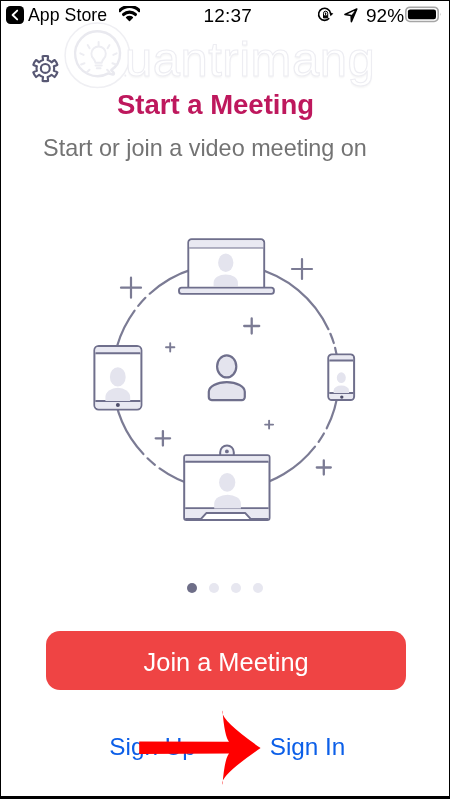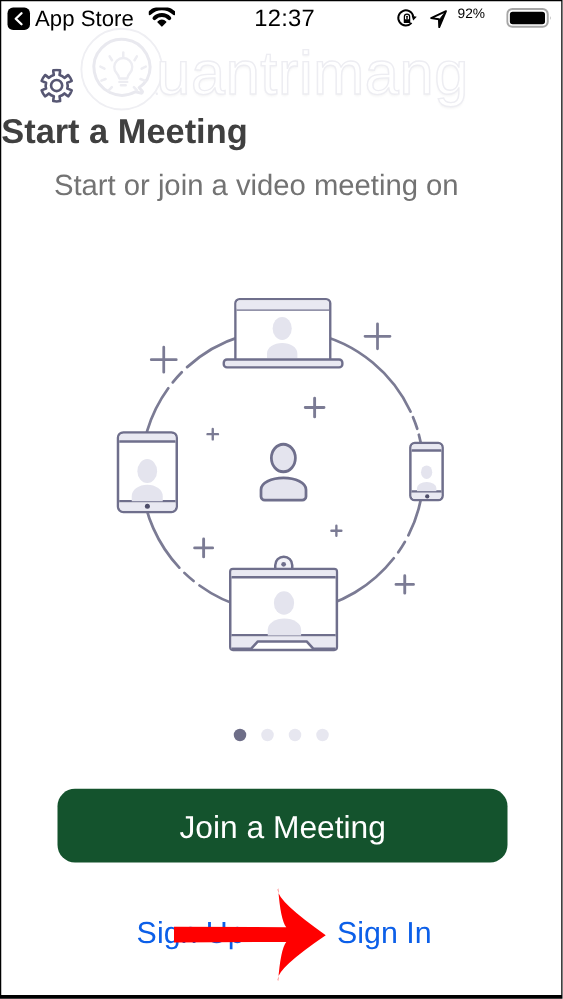--- a/index.html
+++ b/index.html
@@ -8,49 +8,49 @@
 
   
   #statusbar{position:absolute;left:0;top:0;width:357px;height:26px;}
   #back-chip{position:absolute;left:5px;top:5px;width:18px;height:18px;background:#000;border-radius:4.5px;}
   #back-chip svg{position:absolute;left:0;top:0;}
   #back-label{position:absolute;left:27px;top:4px;font-size:17.7px;color:#000;letter-spacing:0.05px;}
   #wifi{position:absolute;left:118px;top:5px;}
   #clock{position:absolute;left:3px;top:4px;width:447.5px;text-align:center;font-size:19px;font-weight:normal;color:#000;letter-spacing:0.2px;}
   #rotlock{position:absolute;left:316px;top:4px;}
   #loc{position:absolute;left:340px;top:4px;}
-  #batt-pct{position:absolute;left:365px;top:4px;font-size:11px;color:#000;letter-spacing:0px;}
+  #batt-pct{position:absolute;left:365px;top:4px;font-size:19px;color:#000;letter-spacing:0px;}
   #battery{position:absolute;left:404px;top:5px;}
 
   
   #watermark{position:absolute;left:0;top:0;width:447.5px;height:100px;}
   #wm-logo{position:absolute;left:62px;top:27px;}
   #wm-text{position:absolute;left:124px;top:33px;font-size:49px;color:#fff;
     -webkit-text-stroke:1.1px #ededf2;letter-spacing:0.5px;line-height:50px;
     text-shadow:0 2px 2px rgba(0,0,0,0.045);white-space:nowrap;}
   #wm-text::first-letter{color:transparent;-webkit-text-stroke:0;font-size:1px;letter-spacing:-8px;}
 
   
   #gear{position:absolute;left:31.3px;top:53.7px;}
 
   
-  #title{position:absolute;left:0;top:89px;width:429px;font-size:27.5px;font-weight:bold;color:#404040;letter-spacing:0px;line-height:30px;}
+  #title{position:absolute;left:0;top:89px;width:429px;text-align:center;font-size:27.5px;font-weight:bold;color:#be185d;letter-spacing:0px;line-height:30px;}
   #subtitle{position:absolute;left:0;top:134px;width:408px;text-align:center;font-size:23.4px;color:#737373;line-height:26.3px;letter-spacing:0px;}
 
   
   #illus{position:absolute;left:0;top:222px;width:447.5px;height:310px;}
 
   
   #dots{position:absolute;left:0;top:581.8px;width:447.5px;display:flex;justify-content:center;gap:11.6px;}
   .dot{width:10.4px;height:10.4px;border-radius:50%;background:#e7e7f0;}
   .dot.on{background:#6e6e88;}
 
   
   #join{position:absolute;left:45.4px;top:630.2px;width:359.5px;height:58.5px;border:0;border-radius:14px;
-    background:#14532d;color:#fff;font-size:25.4px;font-family:inherit;letter-spacing:0px;padding:4px 0 0 0;}
+    background:#ef4444;color:#fff;font-size:25.4px;font-family:inherit;letter-spacing:0px;padding:4px 0 0 0;}
   #signup{position:absolute;left:108.3px;top:731.5px;font-size:24.3px;color:#0c5fe8;letter-spacing:0px;}
   #signin{position:absolute;left:268.7px;top:731.5px;font-size:24.3px;color:#0c5fe8;letter-spacing:0px;text-align:right;}
 
   
   #arrow{position:absolute;left:137px;top:706px;}
 </style>
 </head>
 <body>
 
 <div id="phone">

